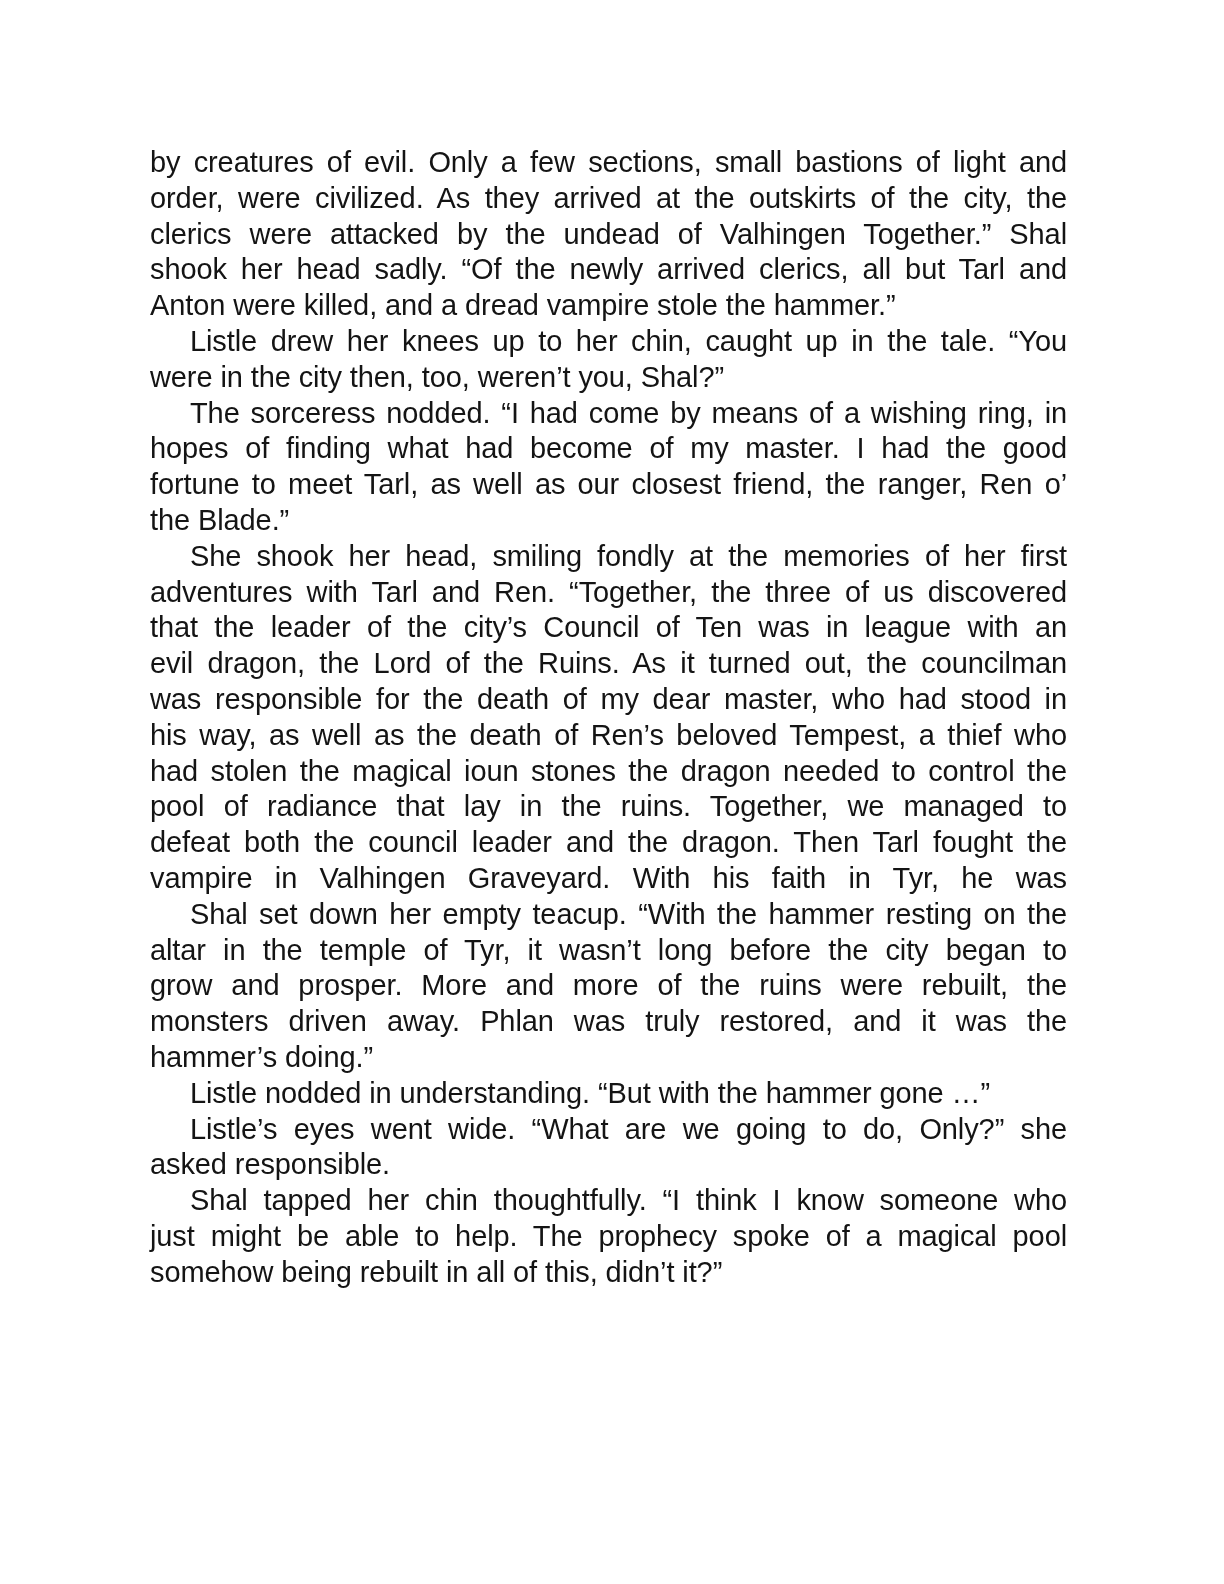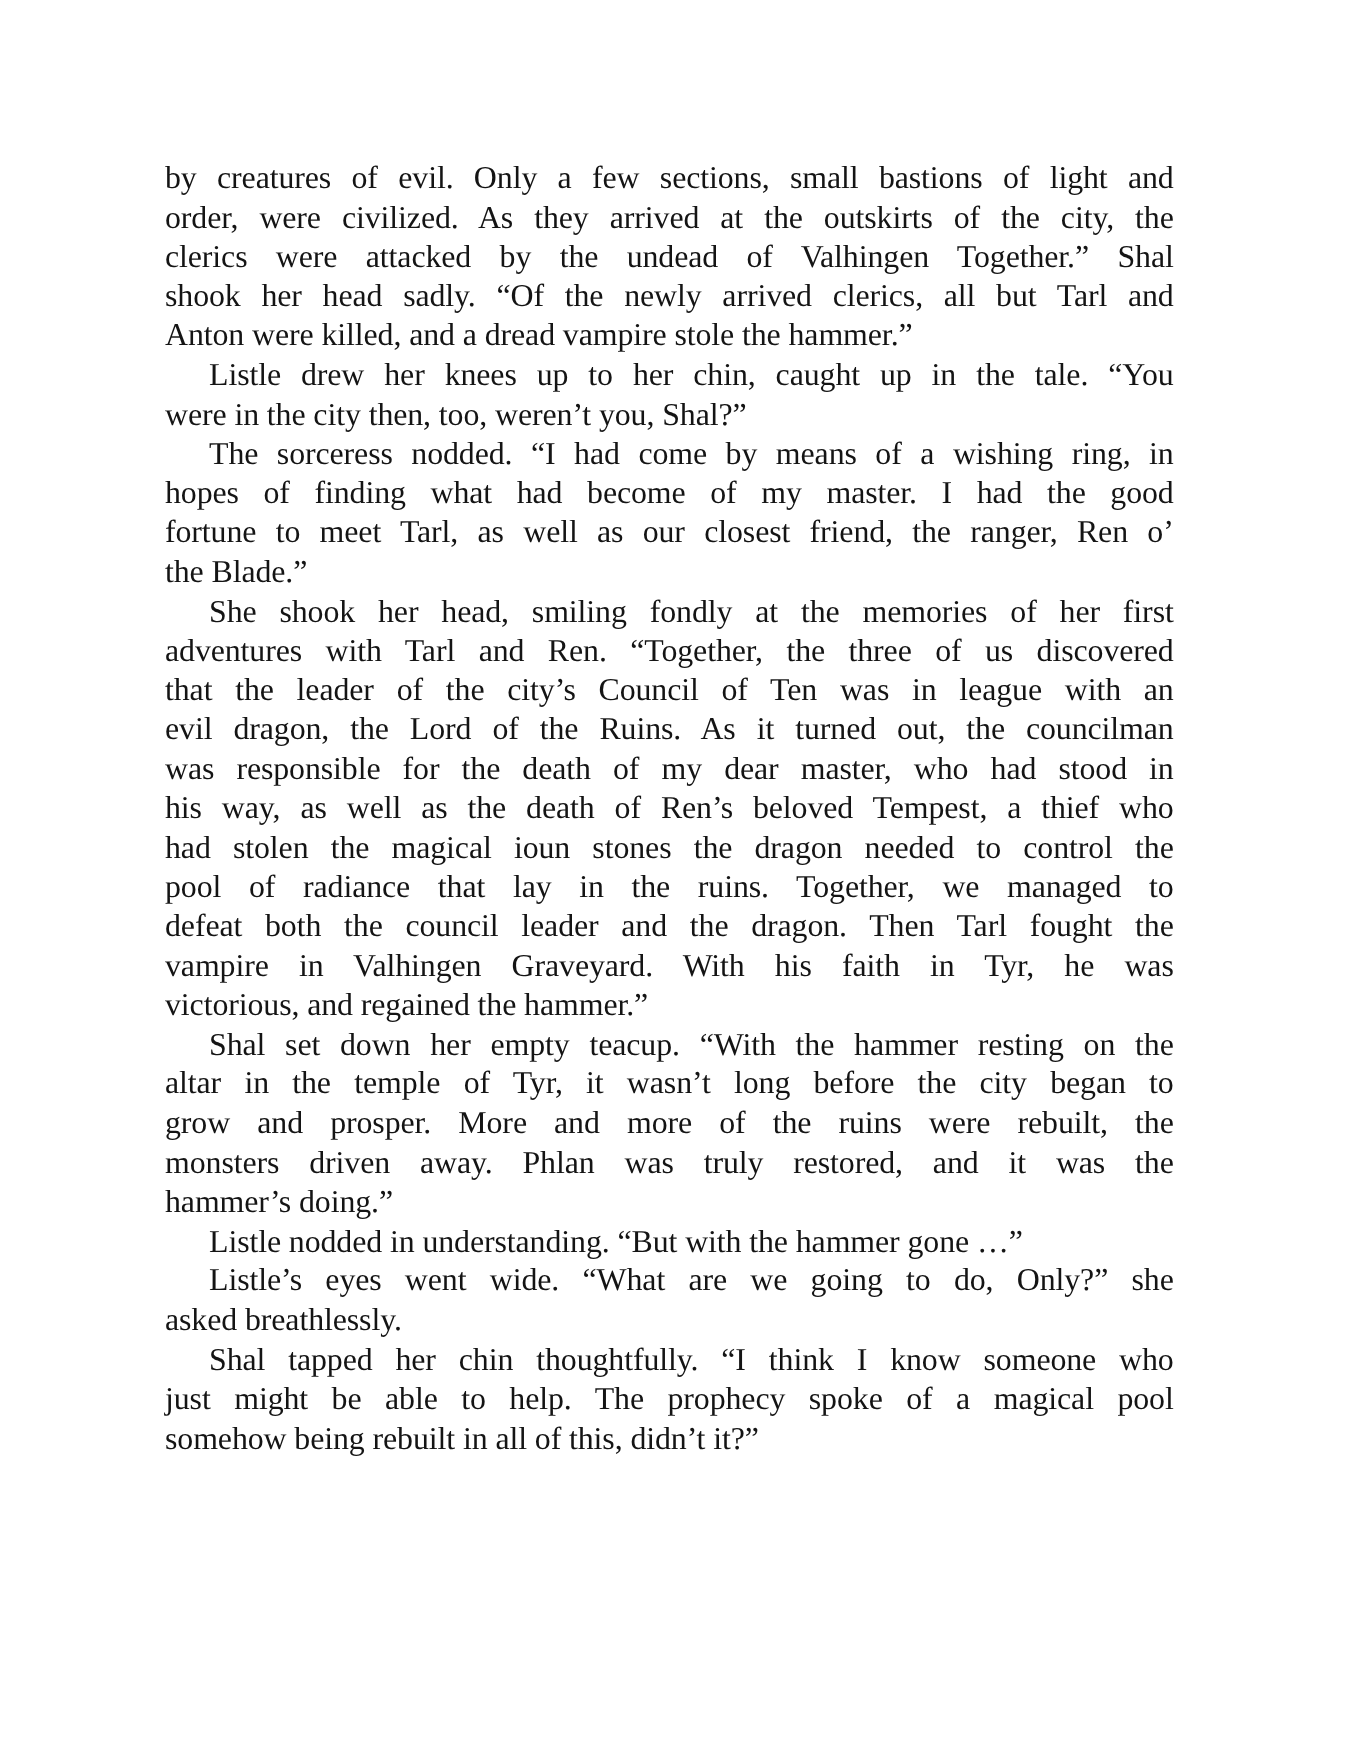--- a/index.html
+++ b/index.html
@@ -18,21 +18,21 @@
     left: 0; top: 0;
     width: 1224px;
     height: 1584px;
     background: #ffffff;
   }
   #page-text {
     position: absolute;
     left: 150px;
     top: 145px;
     width: 917px;
-    font-family: Liberation Serif, serif;
+    font-family: Liberation Sans, sans-serif;
     font-size: 29px;
     color: #141414;
     letter-spacing: -0.1px;
   }
   .paragraph {
     margin: 0;
     padding: 0;
   }
   .line {
     height: 35.8px;
@@ -75,35 +75,34 @@
         <div class="line indent">She shook her head, smiling fondly at the memories of her first</div>
         <div class="line">adventures with Tarl and Ren. “Together, the three of us discovered</div>
         <div class="line">that the leader of the city’s Council of Ten was in league with an</div>
         <div class="line">evil dragon, the Lord of the Ruins. As it turned out, the councilman</div>
         <div class="line">was responsible for the death of my dear master, who had stood in</div>
         <div class="line">his way, as well as the death of Ren’s beloved Tempest, a thief who</div>
         <div class="line">had stolen the magical ioun stones the dragon needed to control the</div>
         <div class="line">pool of radiance that lay in the ruins. Together, we managed to</div>
         <div class="line">defeat both the council leader and the dragon. Then Tarl fought the</div>
         <div class="line">vampire in Valhingen Graveyard. With his faith in Tyr, he was</div>
-        <div class="line last">victorious, and regained the hammer.”</div>
       </div>
       <div class="paragraph">
         <div class="line indent">Shal set down her empty teacup. “With the hammer resting on the</div>
         <div class="line">altar in the temple of Tyr, it wasn’t long before the city began to</div>
         <div class="line">grow and prosper. More and more of the ruins were rebuilt, the</div>
         <div class="line">monsters driven away. Phlan was truly restored, and it was the</div>
         <div class="line last">hammer’s doing.”</div>
       </div>
       <div class="paragraph">
         <div class="line last indent">Listle nodded in understanding. “But with the hammer gone …”</div>
       </div>
       <div class="paragraph">
         <div class="line indent">Listle’s eyes went wide. “What are we going to do, Only?” she</div>
-        <div class="line last">asked breathlessly.</div>
+        <div class="line last">asked responsible.</div>
       </div>
       <div class="paragraph">
         <div class="line indent">Shal tapped her chin thoughtfully. “I think I know someone who</div>
         <div class="line">just might be able to help. The prophecy spoke of a magical pool</div>
         <div class="line last">somehow being rebuilt in all of this, didn’t it?”</div>
       </div>
     </div>
 </div>
 
 </body></html>

